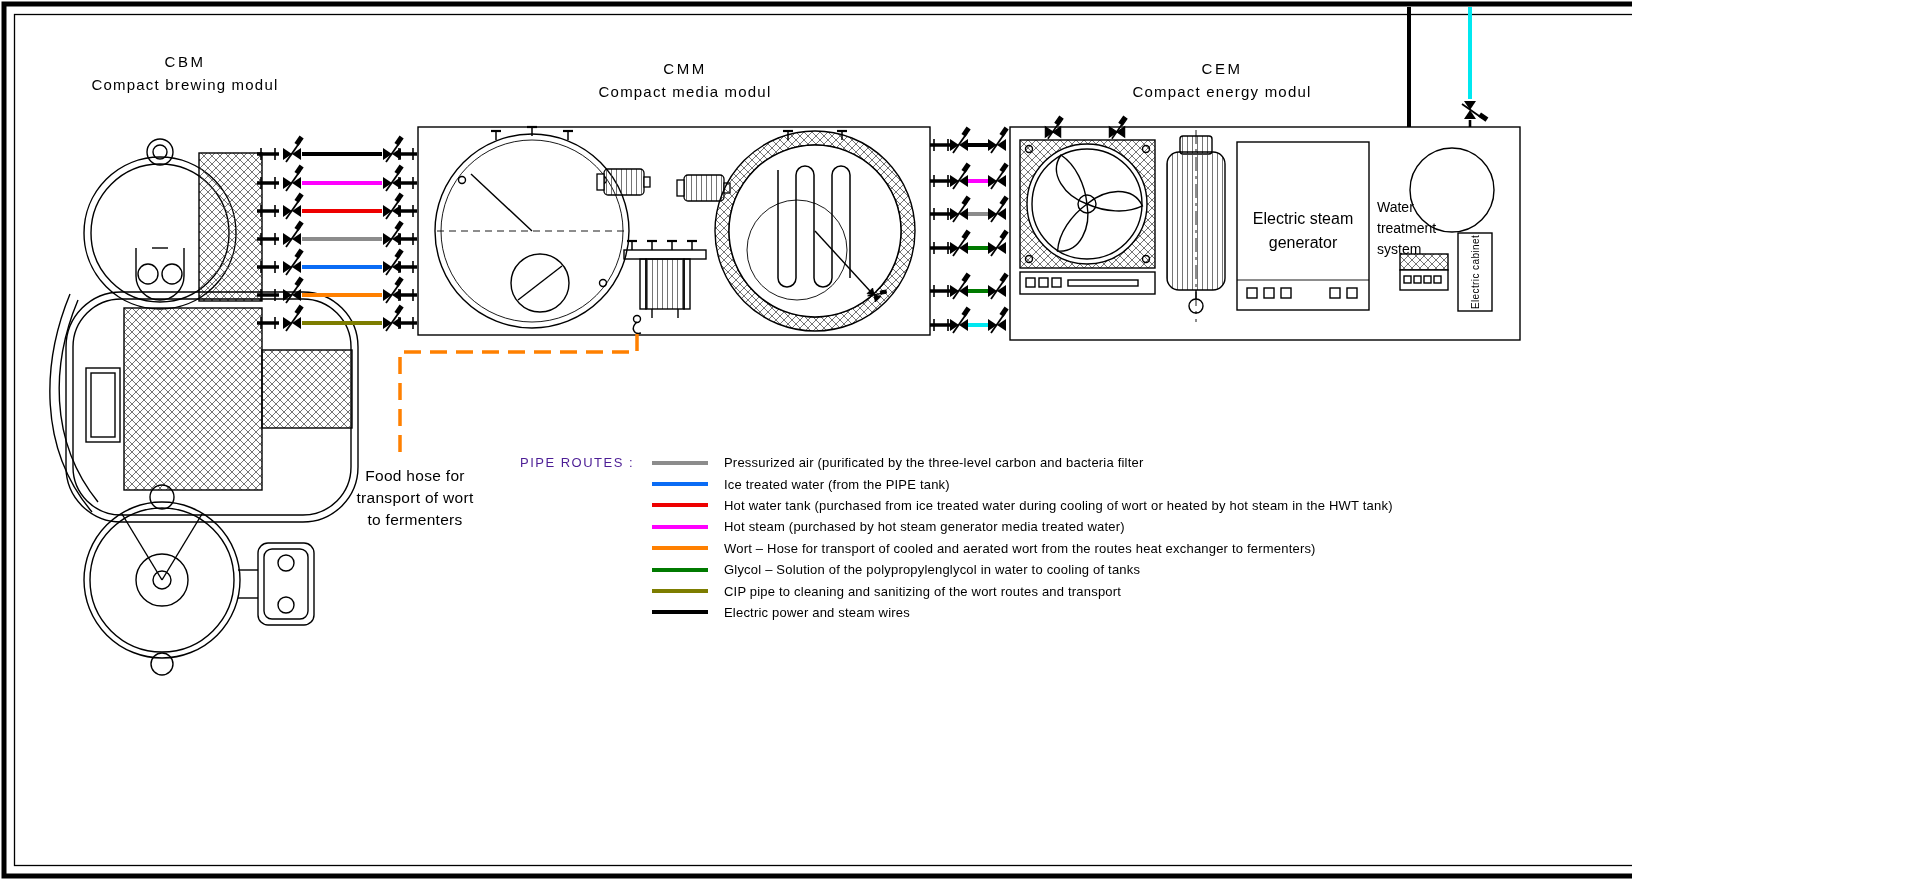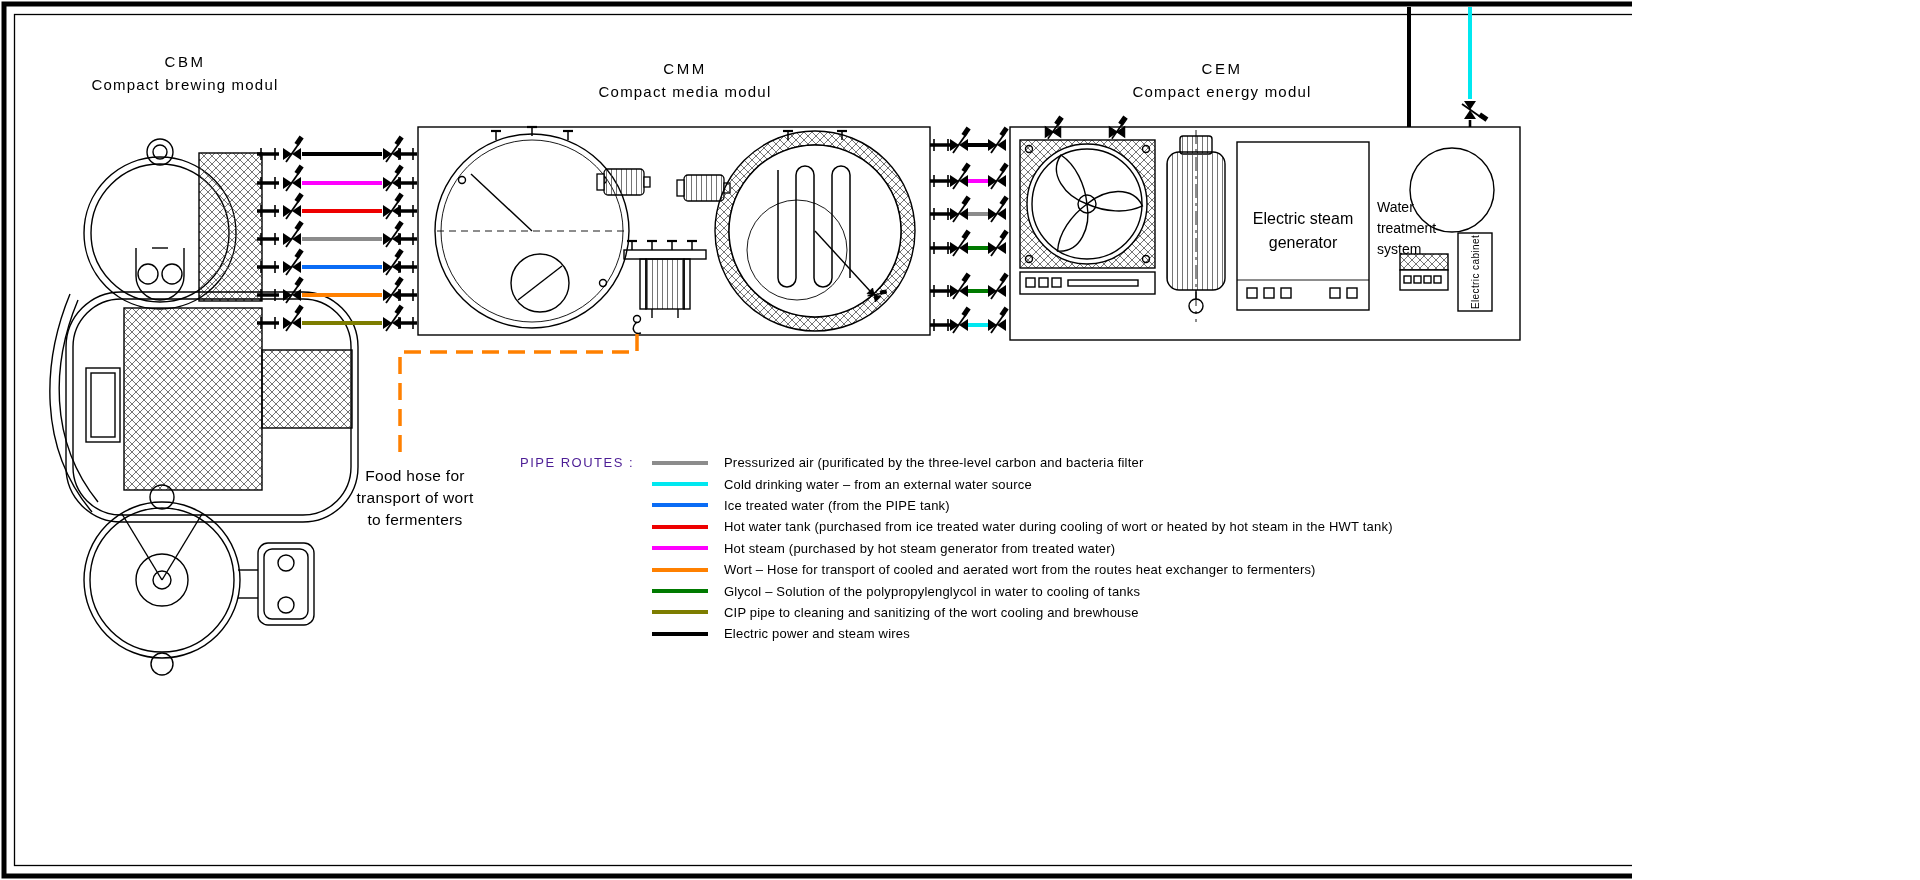--- a/index.html
+++ b/index.html
@@ -332,46 +332,42 @@
 </svg>
 
 <div class="legend">
   <div class="legend-title">PIPE ROUTES :</div>
   <div class="legend-rows">
     <div class="legend-row">
       <span class="swatch" style="background-color: rgb(140, 140, 140);"></span>
       <span class="legend-text">Pressurized air (purificated by the three-level carbon and bacteria filter</span>
     </div>
     <div class="legend-row">
-      <span class="swatch" style="background-color: rgb(0, 232, 240);"></span>
-      <span class="legend-text">Cold drinking water – from an external water source</span>
-    </div>
-    <div class="legend-row">
       <span class="swatch" style="background-color: rgb(10, 108, 245);"></span>
       <span class="legend-text">Ice treated water (from the PIPE tank)</span>
     </div>
     <div class="legend-row">
       <span class="swatch" style="background-color: rgb(238, 0, 0);"></span>
       <span class="legend-text">Hot water tank (purchased from ice treated water during cooling of wort or heated by hot steam in the HWT tank)</span>
     </div>
     <div class="legend-row">
       <span class="swatch" style="background-color: rgb(255, 0, 255);"></span>
-      <span class="legend-text">Hot steam (purchased by hot steam generator from treated water)</span>
+      <span class="legend-text">Hot steam (purchased by hot steam generator media treated water)</span>
     </div>
     <div class="legend-row">
       <span class="swatch" style="background-color: rgb(255, 128, 0);"></span>
       <span class="legend-text">Wort – Hose for transport of cooled and aerated wort from the routes heat exchanger to fermenters)</span>
     </div>
     <div class="legend-row">
       <span class="swatch" style="background-color: rgb(0, 122, 0);"></span>
       <span class="legend-text">Glycol – Solution of the polypropylenglycol in water to cooling of tanks</span>
     </div>
     <div class="legend-row">
       <span class="swatch" style="background-color: rgb(125, 125, 0);"></span>
-      <span class="legend-text">CIP pipe to cleaning and sanitizing of the wort cooling and brewhouse</span>
+      <span class="legend-text">CIP pipe to cleaning and sanitizing of the wort routes and transport</span>
     </div>
     <div class="legend-row">
       <span class="swatch" style="background-color: rgb(0, 0, 0);"></span>
       <span class="legend-text">Electric power and steam wires</span>
     </div>
   </div>
 </div>
 
 </div>
 

